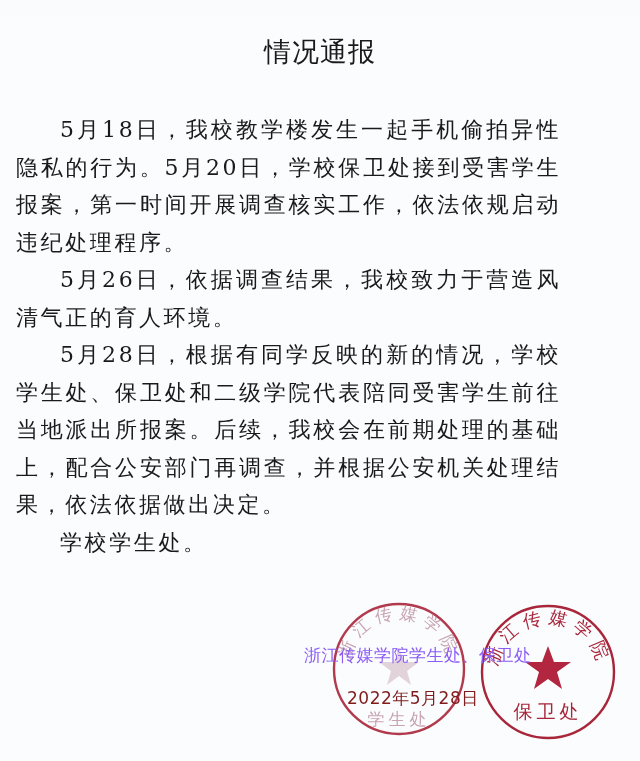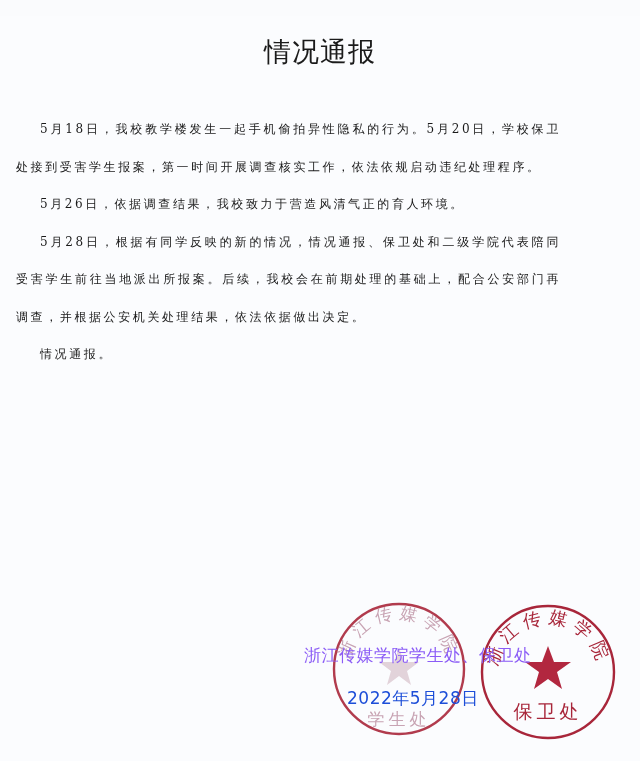--- a/index.html
+++ b/index.html
@@ -15,49 +15,49 @@
       background: #fbfcfe;
     }
     .title {
       position: absolute; top: 18px; left: 0; width: 640px;
       text-align: center;
       font-family: "DejaVu Sans", "Liberation Sans", sans-serif;
       font-size: 27px; letter-spacing: 1px; color: #1b1b1b;
     }
     .body-text {
       position: absolute; left: 16px; top: 95px; width: 545px;
-      font-size: 12px; line-height: 37.5px;
+      font-size: 22px; line-height: 37.5px;
       letter-spacing: 2.6px;
       text-align: justify;
     }
     .para { margin: 0; text-indent: 2em; }
     .sig {
       position: absolute; left: 304px; top: 628px;
       font-family: Liberation Serif, serif;
       font-size: 17px; letter-spacing: 0.5px; color: #8b5cf6; z-index: 3;
     }
     .date {
       position: absolute; left: 347px; top: 671px;
       font-family: "DejaVu Sans", "Liberation Sans", sans-serif;
-      font-size: 17px; letter-spacing: 0.5px; color: #1d4ed8; z-index: 3; text-align: center;
+      font-size: 17px; letter-spacing: 0.5px; color: #7f1d1d; z-index: 3; text-align: center;
     }
     .stamp { position: absolute; z-index: 2; }
     .stamp svg { display: block; }
   </style>
 </head>
 <body>
 
 <div class="page">
   <div class="title">情况通报</div>
 
   <div class="body-text">
     <p class="para">5月18日，我校教学楼发生一起手机偷拍异性隐私的行为。5月20日，学校保卫处接到受害学生报案，第一时间开展调查核实工作，依法依规启动违纪处理程序。</p>
     <p class="para">5月26日，依据调查结果，我校致力于营造风清气正的育人环境。</p>
-    <p class="para">5月28日，根据有同学反映的新的情况，情况通报、保卫处和二级学院代表陪同受害学生前往当地派出所报案。后续，我校会在前期处理的基础上，配合公安部门再调查，并根据公安机关处理结果，依法依据做出决定。</p>
-    <p class="para">情况通报。</p>
+    <p class="para">5月28日，根据有同学反映的新的情况，学校学生处、保卫处和二级学院代表陪同受害学生前往当地派出所报案。后续，我校会在前期处理的基础上，配合公安部门再调查，并根据公安机关处理结果，依法依据做出决定。</p>
+    <p class="para">学校学生处。</p>
   </div>
 
   <div class="stamp" style="left:330px; top:584px;">
     <svg width="138" height="138" viewBox="0 0 138 138">
       <defs>
         <path id="arcL" d="M 22 86 A 50 50 0 1 1 116 86" fill="none"></path>
       </defs>
       <circle cx="69" cy="69" r="65" fill="none" stroke="#a8263a" stroke-width="2.4" opacity="0.9"></circle>
       <text font-family="DejaVu Sans, sans-serif" font-size="17" fill="#b7869a" opacity="0.75" letter-spacing="6">
         <textPath href="#arcL" startOffset="50%" text-anchor="middle">浙江传媒学院</textPath>

